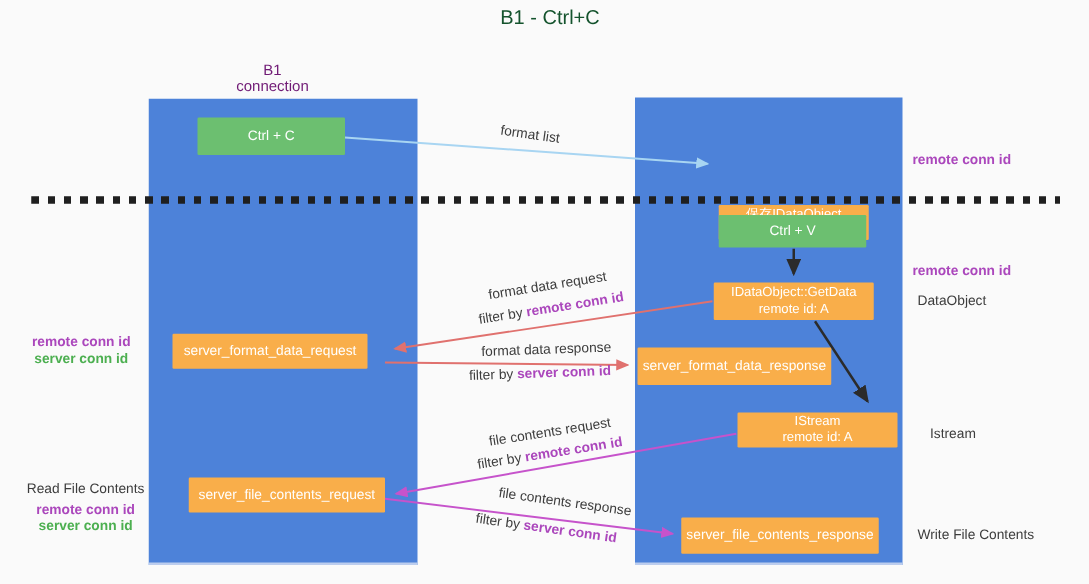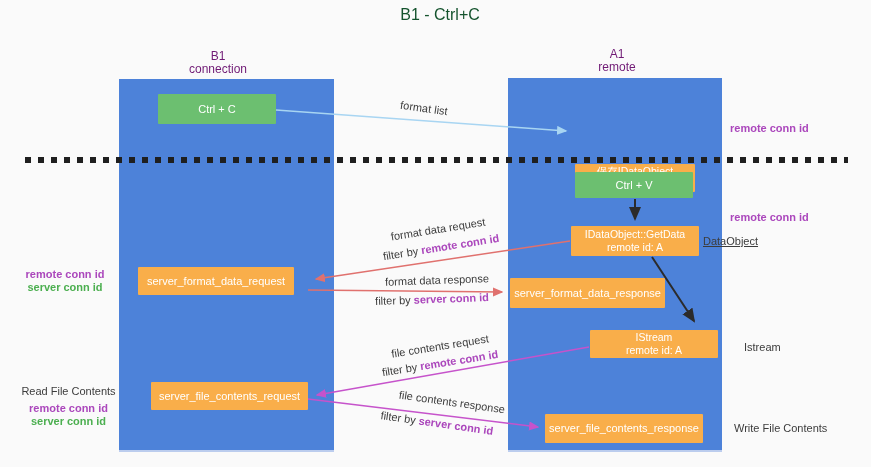--- a/index.html
+++ b/index.html
@@ -68,45 +68,41 @@
   .l-fdresp { left:437px; top:280px; transform:translate(-50%,-50%) rotate(-2deg); }
   .l-fbs1   { left:432px; top:299px; transform:translate(-50%,-50%) rotate(-2deg); }
   .l-fcr  { left:440px; top:346px; }
   .l-fbr2 { left:440px; top:363px; }
   .l-fcresp { left:452px; top:402px; }
   .l-fbs2   { left:437px; top:423px; }
 
   .side { position:absolute; font-size:11px; white-space:nowrap; }
   .s-remote1 { left:730px; top:122px; }
   .s-remote2 { left:730px; top:211px; }
-  .s-dataobj { left:703px; top:235px; color:#3c3c3c;text-decoration:underline; }
+  .s-dataobj { left:734px; top:235px; color:#3c3c3c; }
   .s-istream { left:744px; top:341px; color:#3c3c3c; }
   .s-write   { left:734px; top:422px; color:#3c3c3c; }
 
   .left-group { position:absolute; text-align:center; font-size:11px; line-height:13px; }
   .lg-format { left:20px; top:268px; width:90px; }
   .lg-file   { left:16px; top:385px; width:105px; }
   .lg-file .rfc { color:#3c3c3c; margin-bottom:4px; }
 </style>
 </head>
 <body>
 
 <div class="canvas">
 
   <div class="title">
     <div>B1 - Ctrl+C</div>
   </div>
 
   <div class="col-header b1">
     <div>B1</div>
     <div>connection</div>
-  </div>
-  <div class="col-header a1">
-    <div>A1</div>
-    <div>remote</div>
   </div>
 
   <div class="column left"></div>
   <div class="column right"></div>
 
   <div class="dashed"></div>
 
   <svg class="arrows" viewBox="0 0 871 467">
     <defs>
       <marker id="mblue" markerWidth="7" markerHeight="7" refX="6" refY="3" orient="auto" markerUnits="strokeWidth">

